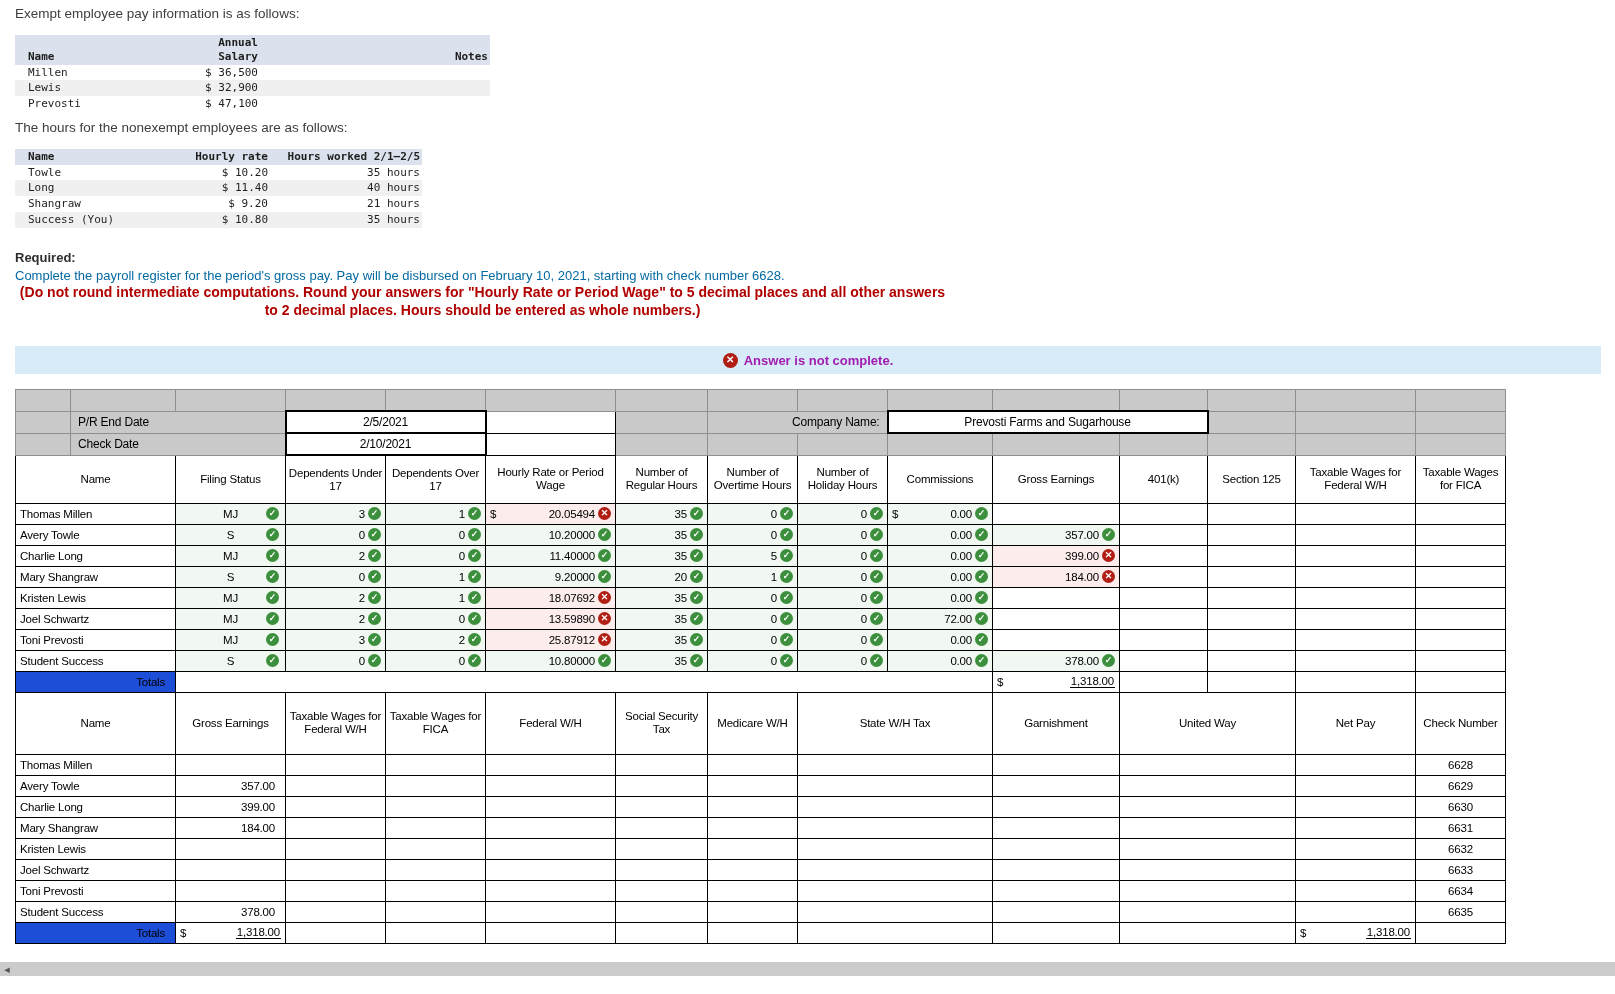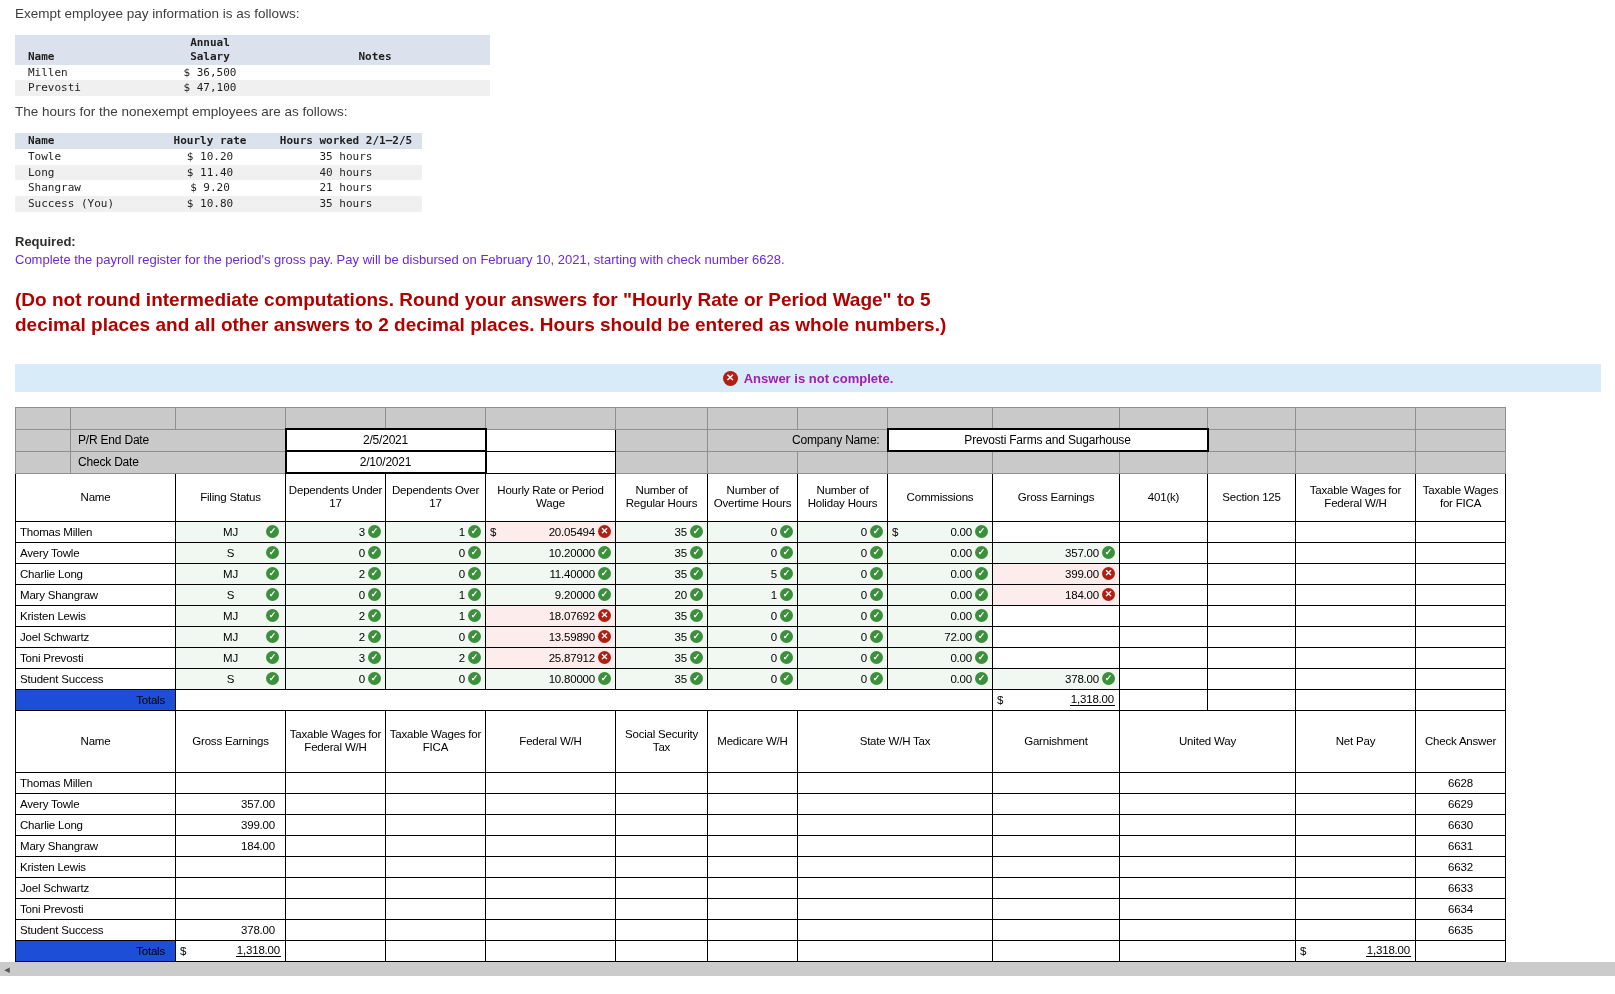--- a/index.html
+++ b/index.html
@@ -8,26 +8,26 @@
 
   
   .intro-title{font-size:13.5px;color:#3d3d3d;margin:2px 0 14px 0;}
   .mono-tbl{border-collapse:collapse;font-family:"DejaVu Sans Mono","Liberation Mono",monospace;
             font-size:11px;color:#1e1e1e;table-layout:fixed;}
   .mono-tbl th{background:#dbe2ed;font-weight:bold;padding:1px 2px;vertical-align:bottom;
                white-space:pre-line;line-height:1.25;}
   .mono-tbl td{padding:1px 2px;line-height:1.25;}
   .mono-tbl tbody tr:nth-child(even){background:#f0f0f0;}
   .mono-tbl .al{text-align:left;padding-left:13px;}
-  .mono-tbl .ac{text-align:center;}
+  .mono-tbl .ac{text-align:right;}
   .sec-gap{margin-top:8px;}
 
   .req-label{font-size:13px;font-weight:bold;color:#2e2e2e;margin-top:22px;}
-  .req-text{font-size:13px;color:#6d28d9;margin-top:3px;}
-  .red-note{font-size:19px;font-weight:bold;color:#b10000;margin-top:20px;max-width:935px;line-height:1.35;}
+  .req-text{font-size:13px;color:#0369a1;margin-top:3px;}
+  .red-note{font-size:14px;font-weight:bold;color:#b10000;max-width:935px;line-height:1.35;text-align:center;}
 
   
   .banner{margin-top:26px;width:1586px;height:28px;background:#d7ebf9;display:flex;
           align-items:center;justify-content:center;gap:6px;}
   .banner .txt{color:#a21caf;font-weight:bold;font-size:13px;}
 
   
   .ic{flex:0 0 auto;width:13px;height:13px;border-radius:50%;display:inline-flex;align-items:center;
       justify-content:center;color:#fff;font-size:9px;font-weight:bold;line-height:1;}
   .ic.ok{background:#3c8f3c;}
@@ -84,20 +84,25 @@
         <th class="al">Name</th>
         <th class="ac">Annual
 Salary</th>
         <th class="ac">Notes</th>
       </tr>
     </thead>
     <tbody>
         <tr>
           <td class="al">Millen</td>
           <td class="ac">$ 36,500</td>
+          <td class="ac"></td>
+        </tr>
+        <tr>
+          <td class="al">Lewis</td>
+          <td class="ac">$ 32,900</td>
           <td class="ac"></td>
         </tr>
         <tr>
           <td class="al">Prevosti</td>
           <td class="ac">$ 47,100</td>
           <td class="ac"></td>
         </tr>
       </tbody>
   </table>
 
@@ -718,21 +723,21 @@
           <th>Gross Earnings</th>
           <th>Taxable Wages for Federal W/H</th>
           <th>Taxable Wages for FICA</th>
           <th>Federal W/H</th>
           <th>Social Security Tax</th>
           <th>Medicare W/H</th>
           <th>State W/H Tax</th>
           <th>Garnishment</th>
           <th>United Way</th>
           <th>Net Pay</th>
-          <th>Check Answer</th>
+          <th>Check Number</th>
         </tr>
       </tbody>
       <tbody>
           <tr>
             <td class="name-cell">Thomas Millen</td>
             <td></td>
             <td></td>
             <td></td>
             <td></td>
             <td></td>

